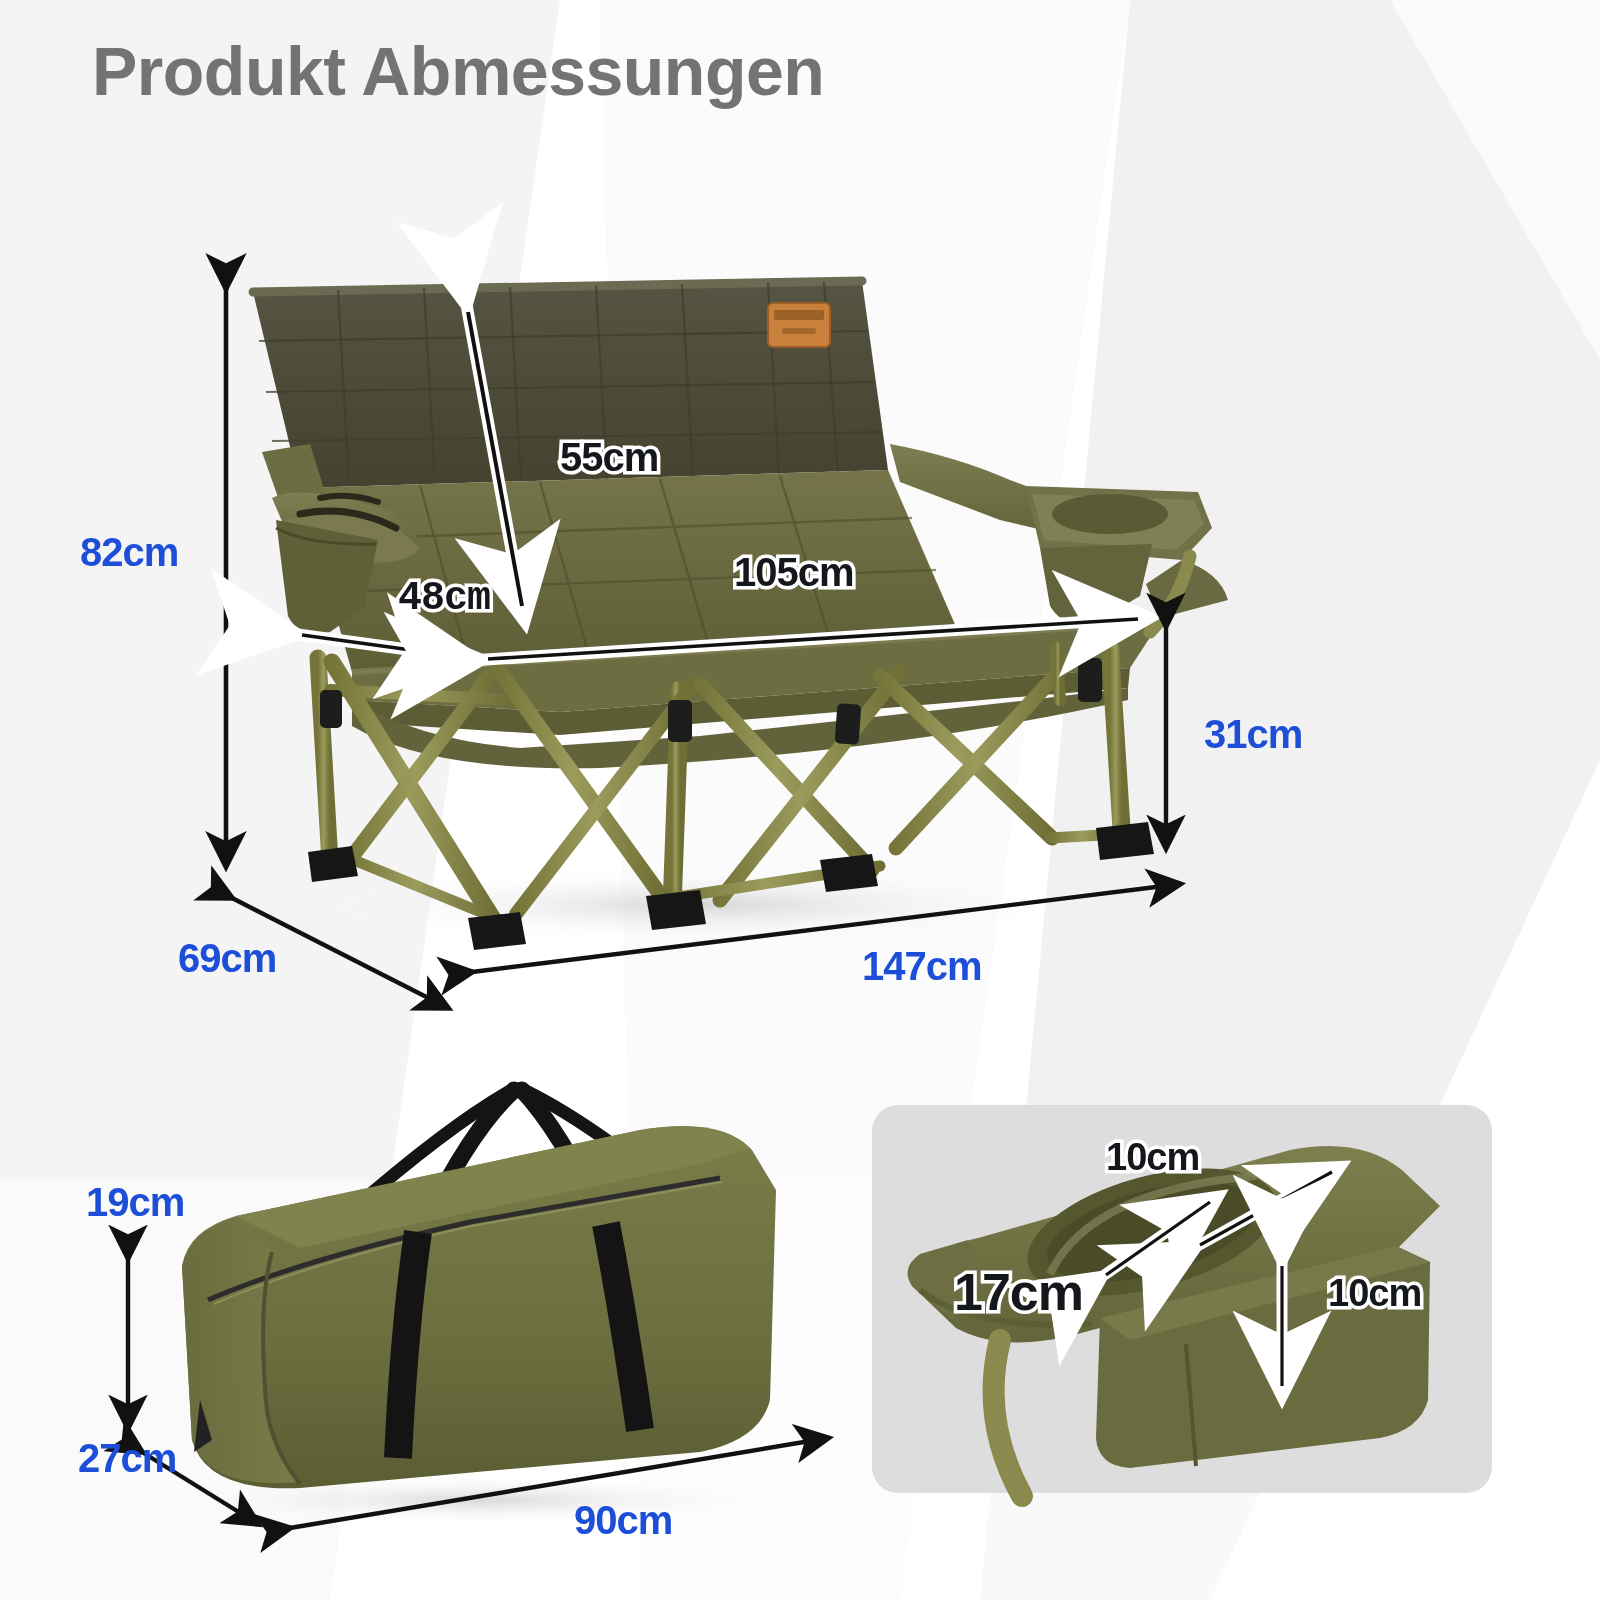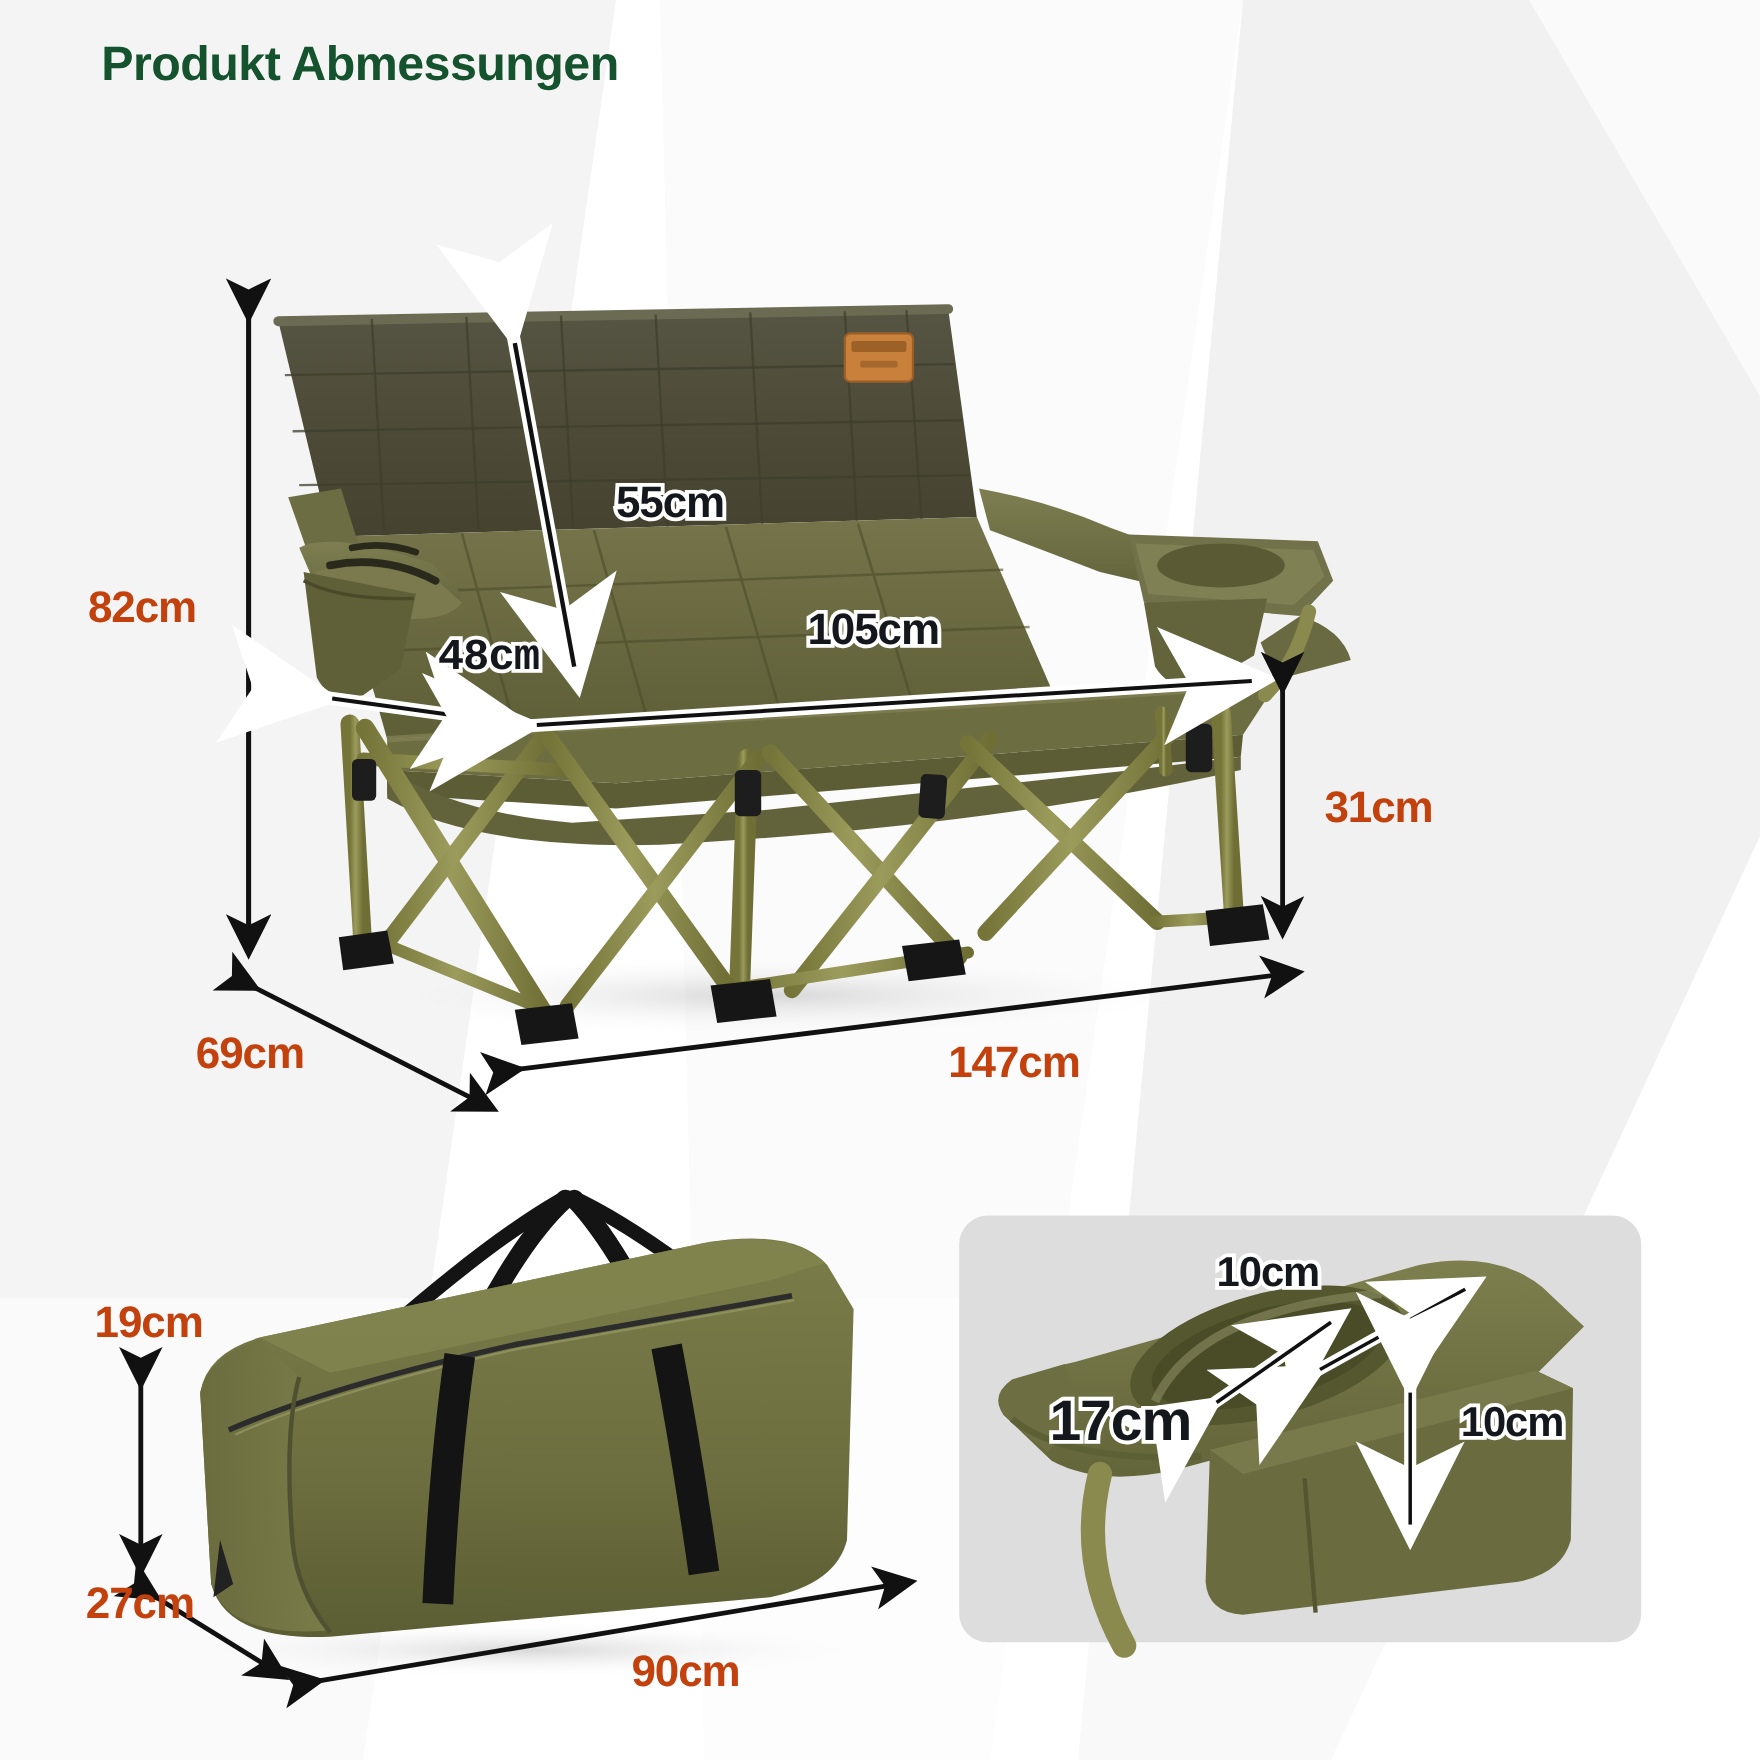--- a/index.html
+++ b/index.html
@@ -9,22 +9,22 @@
     background:#ffffff;
     position:relative;
   }
 
   
   #bg { position:absolute; inset:0; z-index:0; }
 
   
   #header { position:absolute; left:92px; top:36px; z-index:40; }
   #page-title {
-    font-size:44px; font-weight:700; letter-spacing:-0.5px;
-    color:#14532d; line-height:1.05; white-space:nowrap;
+    font-size:68px; font-weight:700; letter-spacing:-0.5px;
+    color:#737373; line-height:1.05; white-space:nowrap;
   }
   #spec-line { margin-top:28px; font-size:33px; color:#1b1f26; white-space:nowrap; }
   #spec-line .val { font-weight:700; letter-spacing:-0.5px; }
   #spec-line .lbl { font-weight:400; }
   #spec-line .gap { display:inline-block; width:62px; }
 
   
   .scene { position:absolute; z-index:10; }
 
   
@@ -33,21 +33,21 @@
     font-size:40px; font-weight:700; letter-spacing:-1px;
     color:#14181d; white-space:nowrap;
   }
   .dim.outlined {
     color:#14181d;
     -webkit-text-stroke:7px #ffffff;
     paint-order:stroke fill;
     text-shadow:0 0 2px #fff;
     padding-left:28px;
   }
-  .dim.plain { color:#c2410c; }
+  .dim.plain { color:#1d4ed8; }
 
   svg.overlay { position:absolute; left:0; top:0; width:1600px; height:1600px;
                 z-index:50; pointer-events:none; overflow:visible; }
 
   
   #cup-card {
     position:absolute; left:872px; top:1105px; width:620px; height:388px;
     background:#dddddd; border-radius:26px; z-index:5;
   }
 </style>

